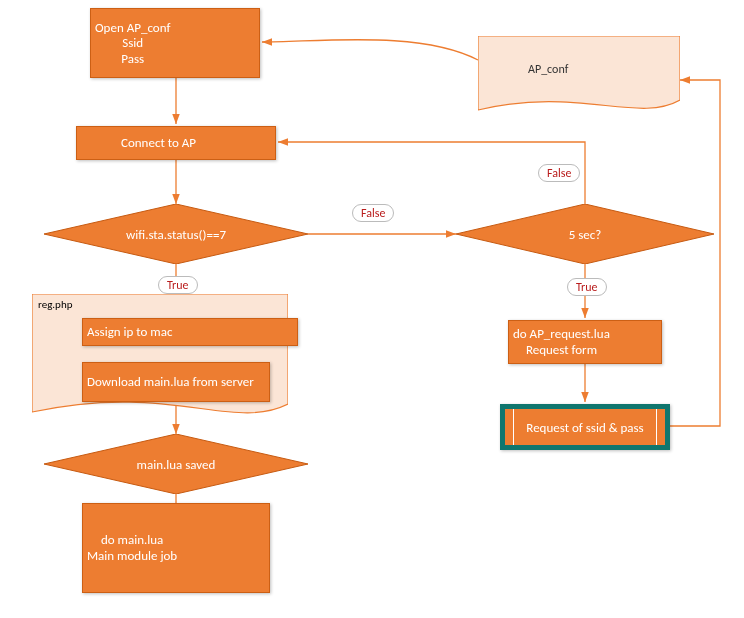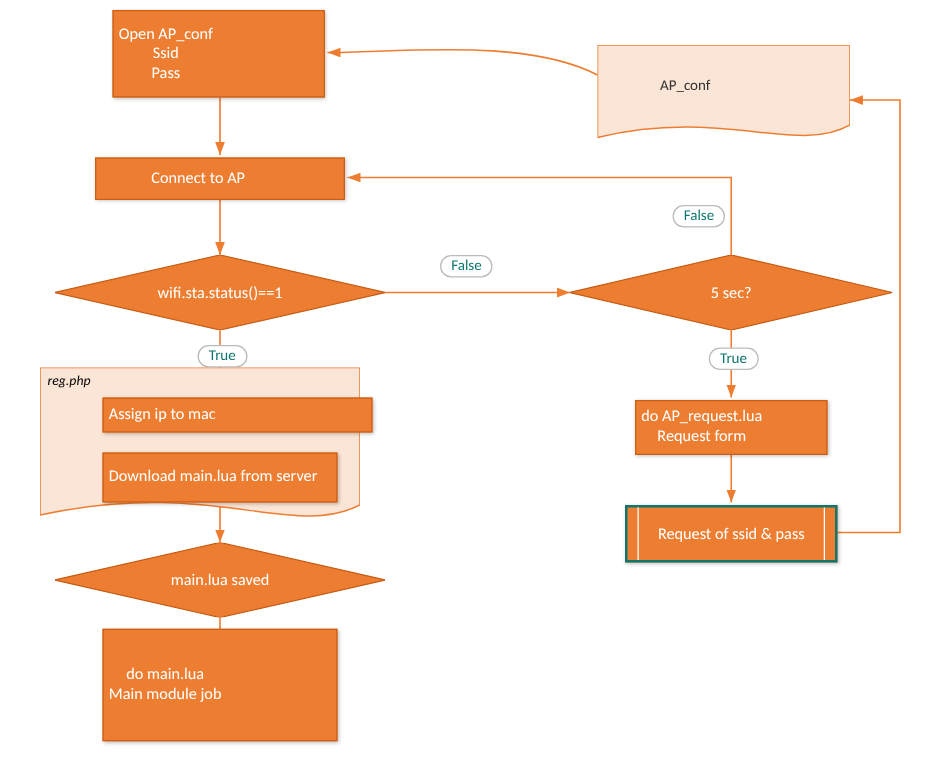--- a/index.html
+++ b/index.html
@@ -38,39 +38,39 @@
   .doc {
     position: absolute;
   }
   .doc svg { display:block; }
   .doc .lbl {
     position:absolute; top:4px; left:6px; font-size:11px; color:#333;
   }
   .predef {
     position:absolute;
     background:#ED7D31;
-    border:2px solid #0f766e;
+    border:5px solid #0f766e;
     box-shadow:1px 1px 3px rgba(0,0,0,0.25);
     display:flex; align-items:center; justify-content:center;
     text-align:center;
     box-sizing:border-box;
   }
   .predef::before, .predef::after {
     content:"";
     position:absolute;
     top:0; bottom:0;
     width:0;
     border-left:1px solid #fff;
   }
   .predef::before { left:8px; }
   .predef::after { right:8px; }
   .edge-label {
     position:absolute;
     font-size:12px;
-    color:#0f766e;
+    color:#b91c1c;
     border:1px solid #bbb;
     border-radius:10px;
     padding:1px 8px;
     background:#fff;
   }
   svg.arrows {
     position:absolute;
     left:0; top:0;
     width:744px; height:618px;
     pointer-events:none;
@@ -119,29 +119,29 @@
 
 <div class="box" style="left:76px; top:126px; width:200px; height:34px;padding-left:44px;">
   <span>Connect to AP</span>
 </div>
 
 <div class="rhombus" style="left:44px; top:204px; width:264px; height:60px;">
   <svg width="264" height="60">
       <polygon points="132,0 264,30 132,60 0,30" fill="#ED7D31" stroke="#C65A11"></polygon>
     </svg>
   <div class="lbl">
-      <span>wifi.sta.status()==1</span>
+      <span>wifi.sta.status()==7</span>
     </div>
 </div>
 
 <div class="doc" style="left:32px; top:294px; width:256px; height:130px;">
   <svg width="256" height="130">
     <path d="M0,0 L256,0 L256,110 C200,138 140,88 0,118 Z" fill="#FBE5D6" stroke="#ED7D31" stroke-width="1.2"></path>
   </svg>
-  <div class="lbl" style="color:#000;font-style:italic;">reg.php</div>
+  <div class="lbl" style="color:#000;">reg.php</div>
 </div>
 
 <div class="box" style="left:82px; top:318px; width:216px; height:28px;">
   <span>Assign ip to mac</span>
 </div>
 
 <div class="box" style="left:82px; top:362px; width:188px; height:40px;">
   <span style="white-space:pre-line;">Download main.lua from server</span>
 </div>
 

